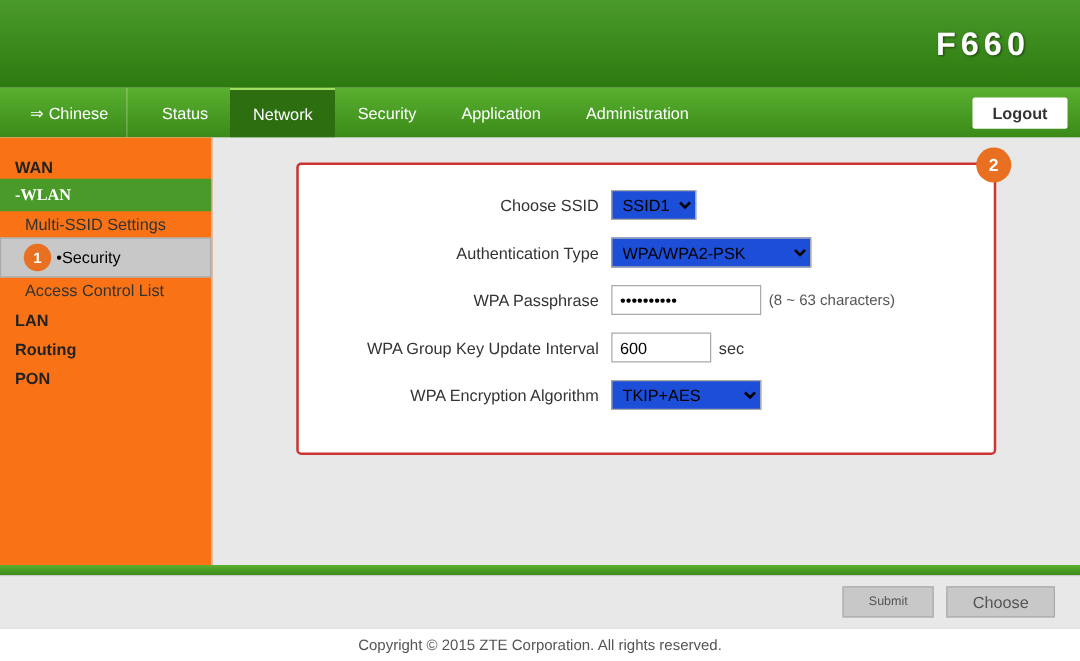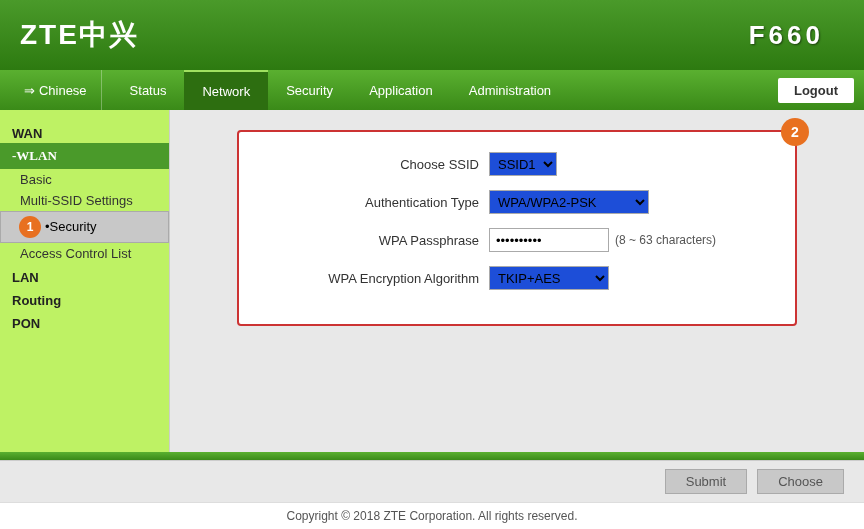--- a/index.html
+++ b/index.html
@@ -19,21 +19,21 @@
     .nav-tabs { display: flex; align-items: stretch; flex: 1; padding-left: 10px; }
     .nav-tab { display: flex; align-items: center; padding: 0 18px; color: white; cursor: pointer; font-size: 13px; border: none; background: transparent; text-decoration: none; }
     .nav-tab.active { background: #2d6e10; border-top: 2px solid #a0e060; }
     .nav-logout { margin-left: auto; display: flex; align-items: center; }
     .logout-btn { background: white; color: #333; border: none; padding: 5px 16px; font-size: 13px; font-weight: bold; cursor: pointer; border-radius: 2px; }
 
     
     .main-content { display: flex; flex: 1; background: #e8e8e8; }
 
     
-    .sidebar { width: 170px; background: #bef264; border-right: 1px solid #ccc; padding: 10px 0; }
+    .sidebar { width: 170px; background: #f97316; border-right: 1px solid #ccc; padding: 10px 0; }
     .sidebar-section { font-weight: bold; padding: 6px 12px 2px; color: #222; font-size: 13px; }
     .sidebar-sub { padding: 3px 12px 3px 20px; font-size: 13px; color: #333; cursor: pointer; }
     .sidebar-wlan-active { background: #4a9a2a; color: white; font-weight: bold; padding: 5px 12px; font-size: 13px; font-family: Liberation Serif, serif; }
     .sidebar-security-item { background: #c8c8c8; padding: 4px 12px 4px 18px; font-size: 13px; border: 1px solid #aaa; cursor: pointer; }
 
     
     .content-panel { flex: 1; padding: 20px; display: flex; flex-direction: column; }
 
     
     .form-box { background: white; border: 2px solid #cc3333; border-radius: 4px; padding: 20px 30px; position: relative; max-width: 560px; margin: 0 auto; width: 100%; }
@@ -42,33 +42,32 @@
     .form-row { display: flex; align-items: center; margin-bottom: 14px; }
     .form-label { text-align: right; width: 220px; padding-right: 10px; font-size: 13px; color: #333; flex-shrink: 0; }
     .form-input { border: 1px solid #aaa; padding: 3px 6px; font-size: 13px; height: 24px; }
     .form-select { border: 1px solid #aaa; padding: 2px 4px; font-size: 13px; height: 24px; background: #1d4ed8; }
     .form-unit { margin-left: 6px; font-size: 13px; color: #333; }
     .form-hint { margin-left: 6px; font-size: 12px; color: #555; text-align: right; }
 
     
     .bottom-bar { background: linear-gradient(to bottom, #5ab030, #3a8a18); height: 8px; }
     .button-bar { background: #e8e8e8; padding: 8px 20px; display: flex; justify-content: flex-end; gap: 10px; border-top: 1px solid #ccc; }
-    .btn-submit { background: #c8c8c8; border: 1px solid #aaa; padding: 4px 20px; font-size: 13px; cursor: pointer; color: #555; }
+    .btn-submit { background: #c8c8c8; border: 1px solid #aaa; padding: 4px 20px; font-size: 10px; cursor: pointer; color: #555; }
     .btn-cancel { background: #c8c8c8; border: 1px solid #aaa; padding: 4px 20px; font-size: 13px; cursor: pointer; color: #555; }
     .footer-text { background: white; text-align: center; padding: 6px; font-size: 12px; color: #555; border-top: 1px solid #ddd; }
 
     .sidebar-badge { display: inline-flex; width: 22px; height: 22px; background: #e87020; border-radius: 50%; color: white; font-weight: bold; font-size: 12px; align-items: center; justify-content: center; margin-right: 4px; }
   </style>
 </head>
 <body>
 
 <div class="outer-wrapper">
 
   <div class="header">
-    <div class="zte-logo">ZTE中兴</div>
     <div class="model-name">F660</div>
   </div>
 
   <div class="navbar">
     <div class="nav-lang">
       <span class="arrow">⇒</span>
       <span>Chinese</span>
     </div>
     <div class="nav-tabs">
       <a class="nav-tab">Status</a>
@@ -80,21 +79,20 @@
     <div class="nav-logout">
       <button class="logout-btn">Logout</button>
     </div>
   </div>
 
   <div class="main-content">
 
     <div class="sidebar">
       <div class="sidebar-section">WAN</div>
       <div class="sidebar-wlan-active">-WLAN</div>
-      <div class="sidebar-sub">Basic</div>
       <div class="sidebar-sub">Multi-SSID Settings</div>
       <div class="sidebar-security-item">
         <span class="sidebar-badge">1</span>•Security
       </div>
       <div class="sidebar-sub">Access Control List</div>
       <div class="sidebar-section">LAN</div>
       <div class="sidebar-section">Routing</div>
       <div class="sidebar-section">PON</div>
     </div>
 
@@ -122,20 +120,25 @@
             <option selected="">WPA/WPA2-PSK</option>
           </select>
         </div>
 
         <div class="form-row">
           <div class="form-label">WPA Passphrase</div>
           <input class="form-input" type="password" style="width: 120px;" value="!@#$%12345">
           <span class="form-hint">(8 ~ 63 characters)</span>
         </div>
 
+        <div class="form-row">
+          <div class="form-label">WPA Group Key Update Interval</div>
+          <input class="form-input" type="text" style="width: 80px;" value="600">
+          <span class="form-unit">sec</span>
+        </div>
 
         <div class="form-row">
           <div class="form-label">WPA Encryption Algorithm</div>
           <select class="form-select" style="width:120px;">
             <option>TKIP</option>
             <option>AES</option>
             <option selected="">TKIP+AES</option>
           </select>
         </div>
       </div>
@@ -143,15 +146,15 @@
   </div>
 
   <div class="bottom-bar"></div>
 
   <div class="button-bar">
     <button class="btn-submit">Submit</button>
     <button class="btn-cancel">Choose</button>
   </div>
 
   <div class="footer-text">
-    <span>Copyright © 2018 ZTE Corporation. All rights reserved.</span>
+    <span>Copyright © 2015 ZTE Corporation. All rights reserved.</span>
   </div>
 </div>
 
 </body></html>

